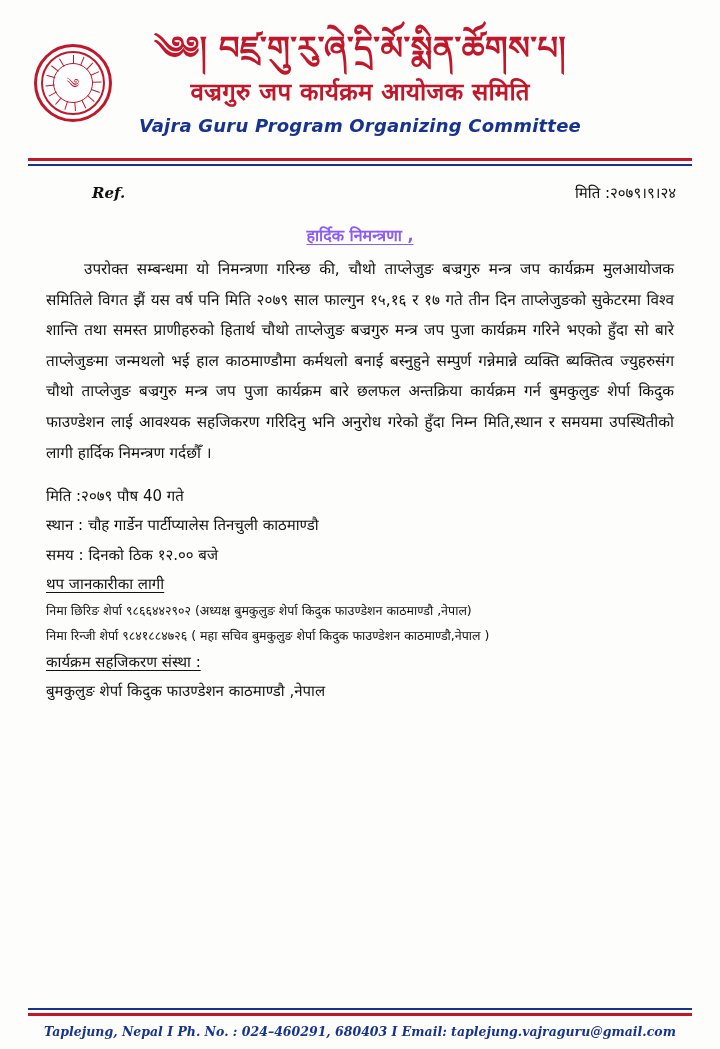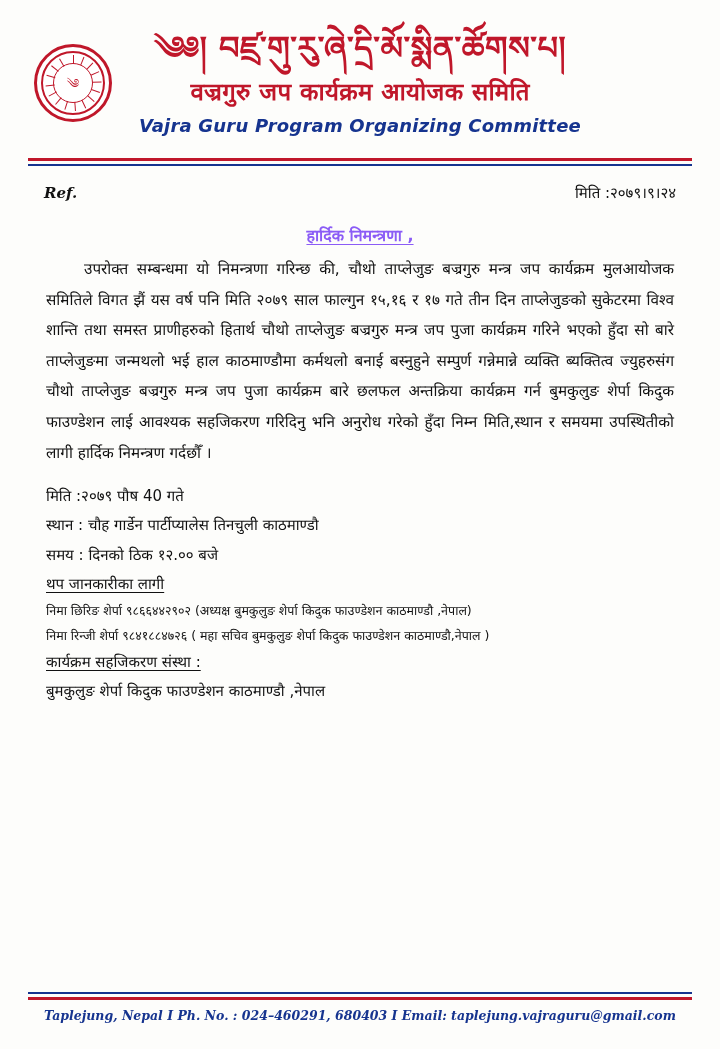--- a/index.html
+++ b/index.html
@@ -113,20 +113,21 @@
     margin: 3px 28px 0 28px;
   }
 
   
   .refrow {
     display: flex;
     justify-content: space-between;
     align-items: baseline;
     padding: 16px 44px 0 44px;
     font-size: 14px;
+    margin-left: 48px;
   }
   .ref-label {
     font-family: "DejaVu Serif", "Liberation Serif", serif;
     font-style: italic;
     font-weight: 700;
     font-size: 15px;
     color: #111;
   }
   .date-line {
     font-size: 15px;
@@ -181,21 +182,21 @@
     font-size: 15px;
     color: #111;
     line-height: 1.7;
   }
 
   
   .footer {
     position: absolute;
     left: 0;
     right: 0;
-    bottom: 16px;
+    bottom: 0;
     padding-bottom: 10px;
   }
   .footer .rule-blue-b {
     height: 2px;
     background: #16348f;
     margin: 0 28px 0 28px;
   }
   .footer .rule-red-b {
     height: 3px;
     background: #c0172a;

